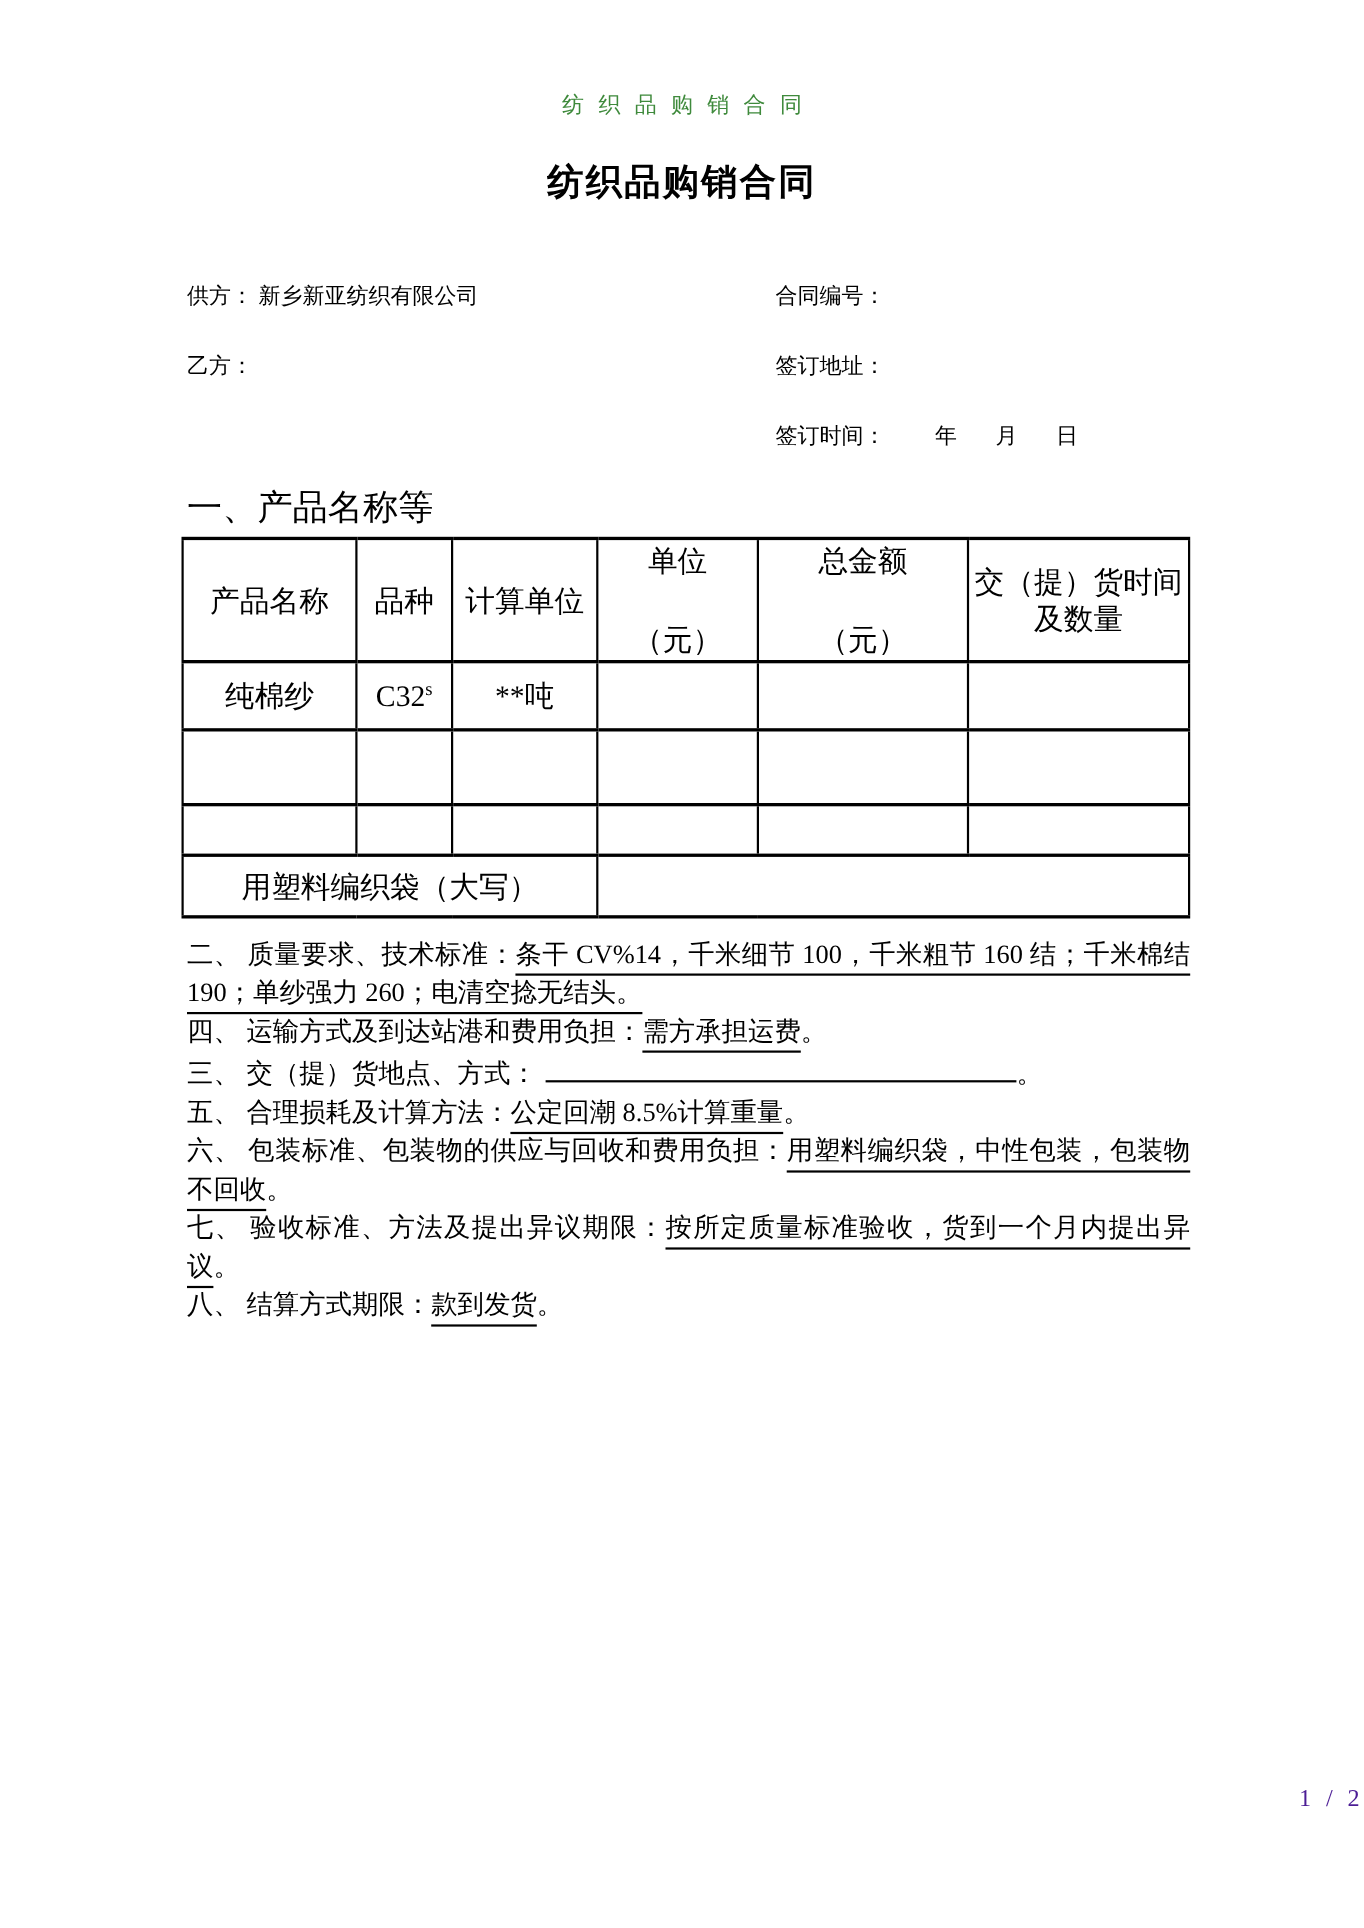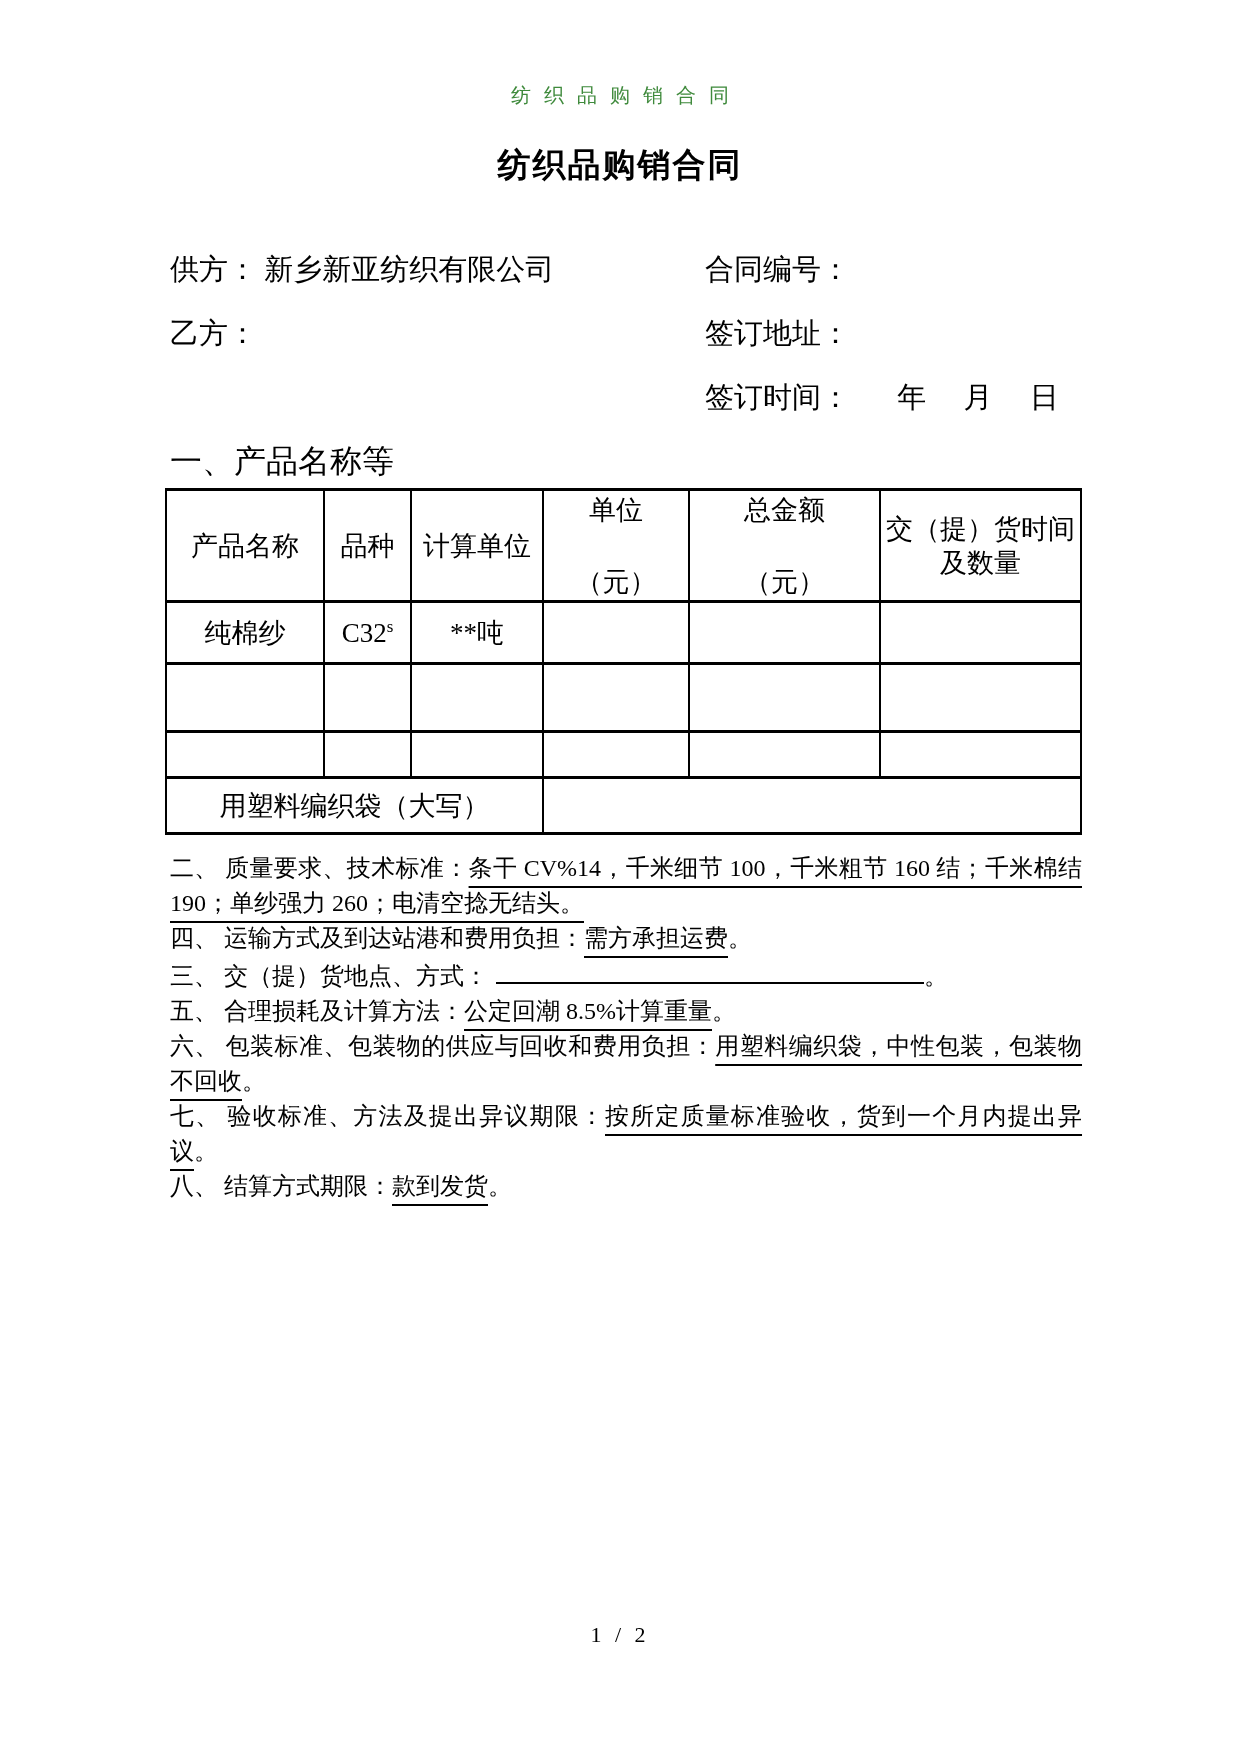--- a/index.html
+++ b/index.html
@@ -22,21 +22,21 @@
   .doc-title {
     margin: 34px 0 0 0;
     text-align: center;
     font-size: 33px;
     font-weight: bold;
     letter-spacing: 2px;
     font-family: "Liberation Sans", sans-serif;
   }
   .meta {
     margin: 62px 158px 0 170px;
-    font-size: 29px;
+    font-size: 20px;
   }
   .meta-row { display: flex; line-height: 38px; margin-bottom: 26px; }
   .meta-left { width: 535px; flex: none; }
   .meta-right { flex: 1; }
   .ymd { margin-left: 40px; }
   .ymd2 { margin-left: 30px; }
   .section-heading {
     margin: 10px 0 0 170px;
     font-size: 32px;
     line-height: 38px;
@@ -85,24 +85,24 @@
     height: 28px;
     border-bottom: 2px solid #000;
     margin-left: 8px;
     vertical-align: baseline;
   }
   .page-footer {
     position: absolute;
     top: 1622px;
     left: 0;
     width: 100%;
-    text-align: center;
+    text-align: right;
     font-size: 22px;
     letter-spacing: 4px;
-    color: #000000;
+    color: #4c1d95;
   }
 </style>
 </head>
 <body>
 
 <div class="page">
 
   <div class="running-head" style="color: rgb(63, 138, 60);">纺织品购销合同</div>
 
   <h1 class="doc-title">纺织品购销合同</h1>

